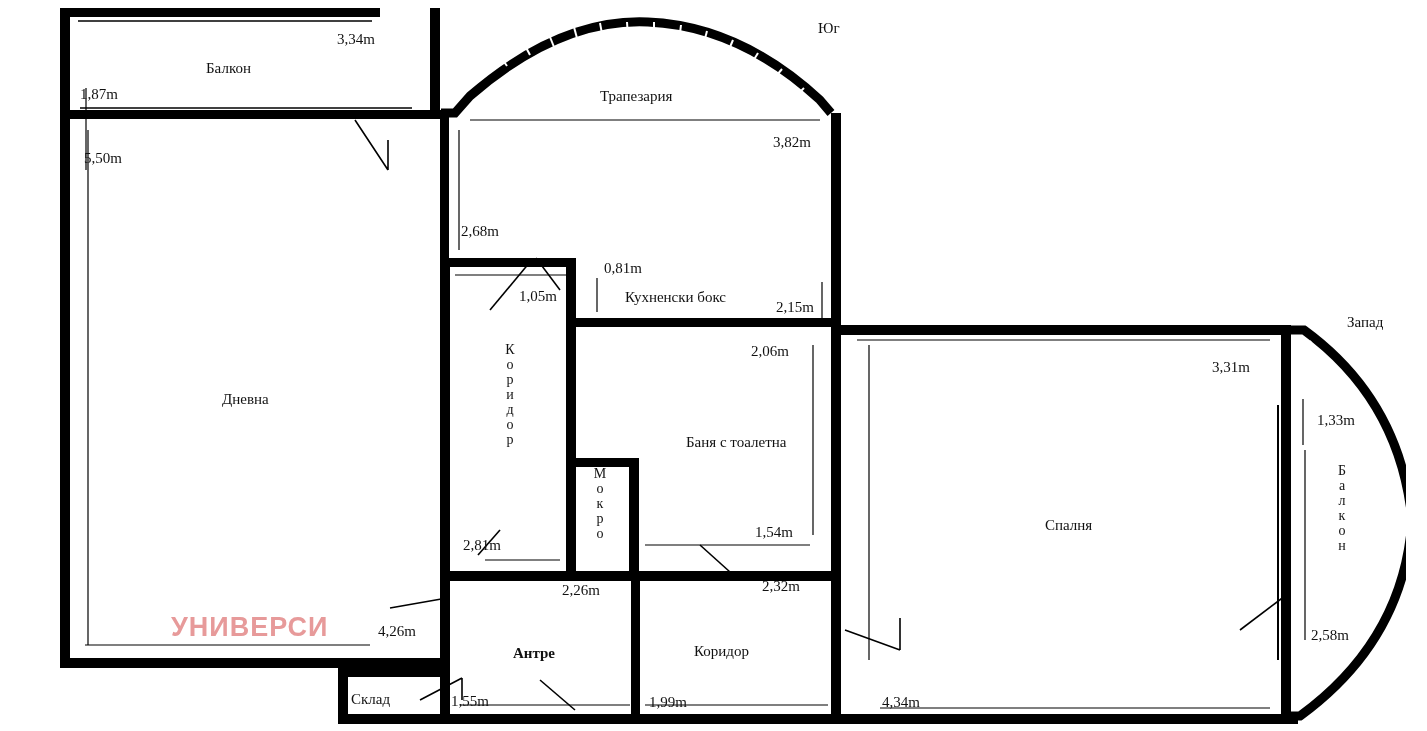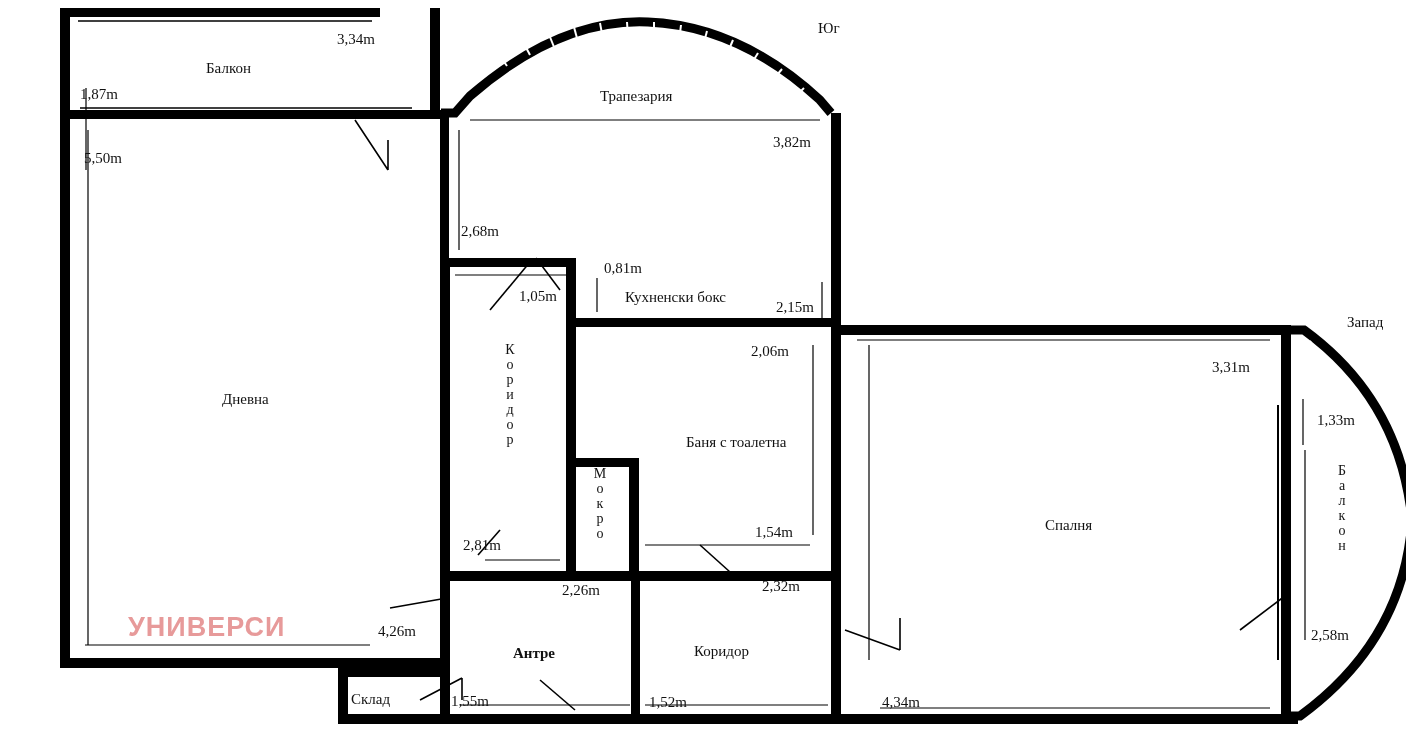--- a/index.html
+++ b/index.html
@@ -3,21 +3,21 @@
 <meta charset="utf-8">
 <style>
   html,body{margin:0;padding:0;background:#ffffff;}
   body{font-family:"Liberation Serif", serif;}
   #plan{position:relative;width:1406px;height:731px;background:#ffffff;overflow:hidden;}
   .wall{position:absolute;background:#000000;}
   .dim{position:absolute;font-family:"Liberation Serif", serif;font-size:15px;color:#111;white-space:nowrap;}
   .room{position:absolute;font-family:"Liberation Serif", serif;font-size:15px;color:#111;white-space:nowrap;}
   .room-v{position:absolute;font-family:"Liberation Serif", serif;font-size:14px;color:#111;width:14px;text-align:center;line-height:15px;}
   .compass{position:absolute;font-family:"Liberation Serif", serif;font-size:15px;color:#111;}
-  .wm{position:absolute;font-family:"Liberation Sans", sans-serif;font-weight:bold;font-size:27px;letter-spacing:1px;color:#e79a9a;}
+  .wm{position:absolute;font-family:"Liberation Sans", sans-serif;font-weight:bold;font-size:27px;letter-spacing:1px;color:#e79a9a;margin-left:43px;}
   .logo{position:absolute;}
   .logo .lt{font-family:"Liberation Sans", sans-serif;font-size:13px;font-weight:bold;color:#17365d;letter-spacing:.5px;}
   .logo .ls{font-family:"Liberation Sans", sans-serif;font-size:5px;color:#17365d;letter-spacing:.2px;}
   svg.ov{position:absolute;left:0;top:0;width:1427px;height:731px;overflow:visible;}
 </style>
 </head>
 <body>
 
 <div id="plan">
 
@@ -176,19 +176,19 @@
   <div class="dim" style="left:751px;top:343px;">2,06m</div>
   <div class="dim" style="left:1212px;top:359px;">3,31m</div>
   <div class="dim" style="left:1317px;top:412px;">1,33m</div>
   <div class="dim" style="left:755px;top:524px;">1,54m</div>
   <div class="dim" style="left:463px;top:537px;">2,81m</div>
   <div class="dim" style="left:562px;top:582px;">2,26m</div>
   <div class="dim" style="left:762px;top:578px;">2,32m</div>
   <div class="dim" style="left:1311px;top:627px;">2,58m</div>
   <div class="dim" style="left:378px;top:623px;">4,26m</div>
   <div class="dim" style="left:451px;top:693px;">1,55m</div>
-  <div class="dim" style="left:649px;top:694px;">1,52m</div>
+  <div class="dim" style="left:649px;top:694px;">1,99m</div>
   <div class="dim" style="left:882px;top:694px;">4,34m</div>
 
   <div class="wm" style="left:128px;top:612px;">УНИВЕРСИ</div>
 
 
 </div>
 
 </body></html>

